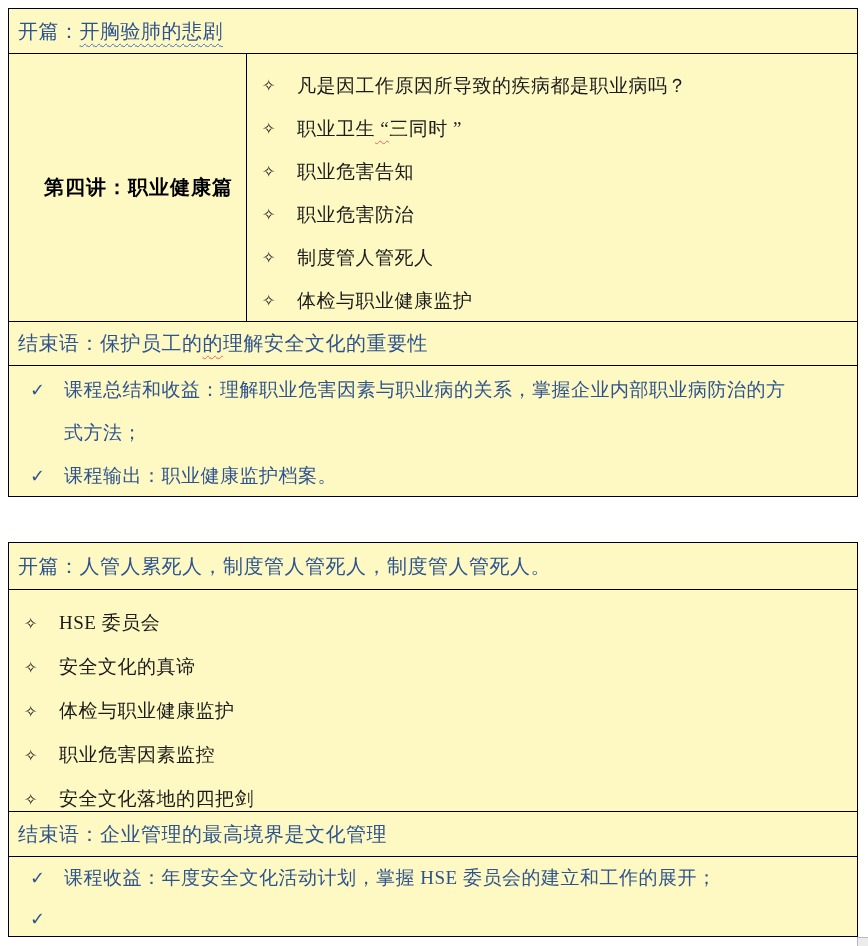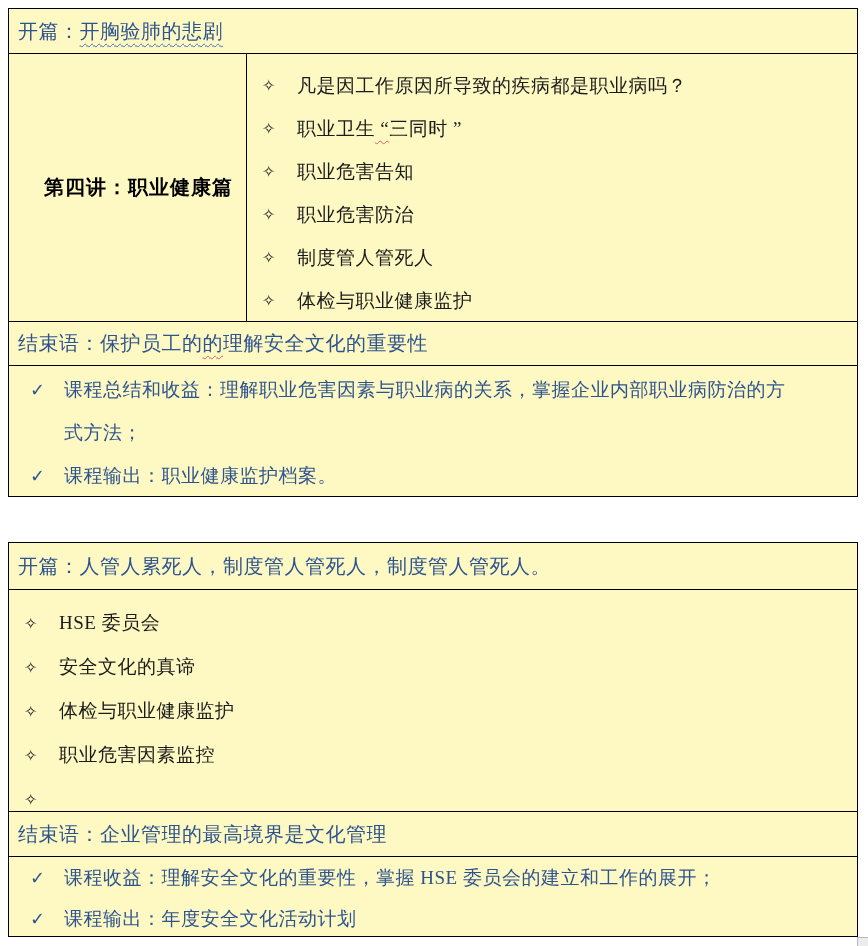--- a/index.html
+++ b/index.html
@@ -101,27 +101,27 @@
 <section class="doc-table" id="table2">
   <div class="row opening-row">
     <span>开篇：人管人累死人，制度管人管死人，制度管人管死人。</span><span class="wavy-blue"></span>
   </div>
   <div class="row body-row">
     <ul class="topics">
       <li><span class="diamond">✧</span><span>HSE 委员会</span><span class="wavy-red"></span><span></span></li>
       <li><span class="diamond">✧</span><span>安全文化的真谛</span><span class="wavy-red"></span><span></span></li>
       <li><span class="diamond">✧</span><span>体检与职业健康监护</span><span class="wavy-red"></span><span></span></li>
       <li><span class="diamond">✧</span><span>职业危害因素监控</span><span class="wavy-red"></span><span></span></li>
-      <li><span class="diamond">✧</span><span class="wavy-red"></span><span></span></li>
+      <li><span class="diamond">✧</span><span>安全文化落地的四把剑</span><span class="wavy-red"></span><span></span></li>
     </ul>
   </div>
   <div class="row closing-row">
     <span>结束语：企业管理的最高境界是文化管理</span><span class="wavy-red"></span><span></span>
   </div>
   <div class="row checks-row">
     <ul class="checks">
-      <li><span class="check">✓</span><span>课程收益：理解安全文化的重要性，掌握 HSE 委员会的建立和工作的展开；</span></li>
-      <li><span class="check">✓</span><span>课程输出：年度安全文化活动计划</span></li>
+      <li><span class="check">✓</span><span>课程收益：年度安全文化活动计划，掌握 HSE 委员会的建立和工作的展开；</span></li>
+      <li><span class="check">✓</span></li>
     </ul>
   </div>
 </section>
 
 <div class="scroll-corner"></div>
 
 </body></html>

